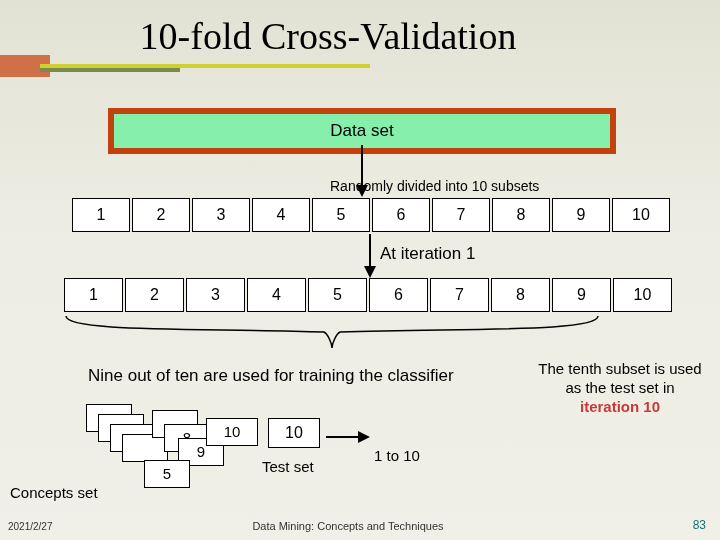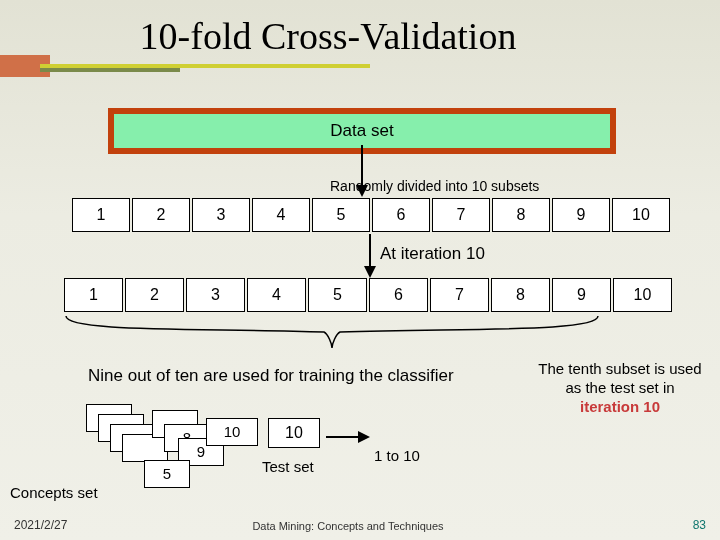--- a/index.html
+++ b/index.html
@@ -65,21 +65,21 @@
   }
   .ten-box{
     position:absolute;top:418px;left:268px;width:50px;height:28px;
     background:#fff;border:1px solid #000;text-align:center;font-size:16px;line-height:28px;
   }
   .train-label{position:absolute;top:484px;left:10px;font-size:15px}
   .test-label{position:absolute;top:458px;left:262px;font-size:15px}
   .repeat-label{position:absolute;top:426px;left:374px;font-size:15px;line-height:1.3}
   .arrow-right{position:absolute;top:428px;left:326px}
 
-  .date{position:absolute;bottom:8px;left:14px;font-size:12px;color:#333}
+  .date{position:absolute;bottom:8px;left:8px;font-size:10px;color:#333}
   .src{position:absolute;bottom:8px;left:0;width:696px;text-align:center;font-size:11px;color:#333}
   .pageno{position:absolute;bottom:8px;right:14px;font-size:12px;color:#0f766e}
 </style>
 </head>
 <body>
 
 <div class="accent-box"></div>
 <div class="title">10-fold Cross-Validation</div>
 <div class="title-underline"></div>
 <div class="title-underline2"></div>
@@ -102,21 +102,21 @@
   <div class="cell">7</div>
   <div class="cell">8</div>
   <div class="cell">9</div>
   <div class="cell">10</div>
 </div>
 
 <svg class="arrow-down2" width="20" height="44">
   <line x1="10" y1="0" x2="10" y2="34" stroke="#000" stroke-width="2"></line>
   <polygon points="4,32 16,32 10,44" fill="#000"></polygon>
 </svg>
-<div class="iter-label">At iteration 10</div>
+<div class="iter-label">At iteration 1</div>
 
 <div class="row row2">
   <div class="cell">1</div>
   <div class="cell">2</div>
   <div class="cell">3</div>
   <div class="cell">4</div>
   <div class="cell">5</div>
   <div class="cell">6</div>
   <div class="cell">7</div>
   <div class="cell">8</div>

